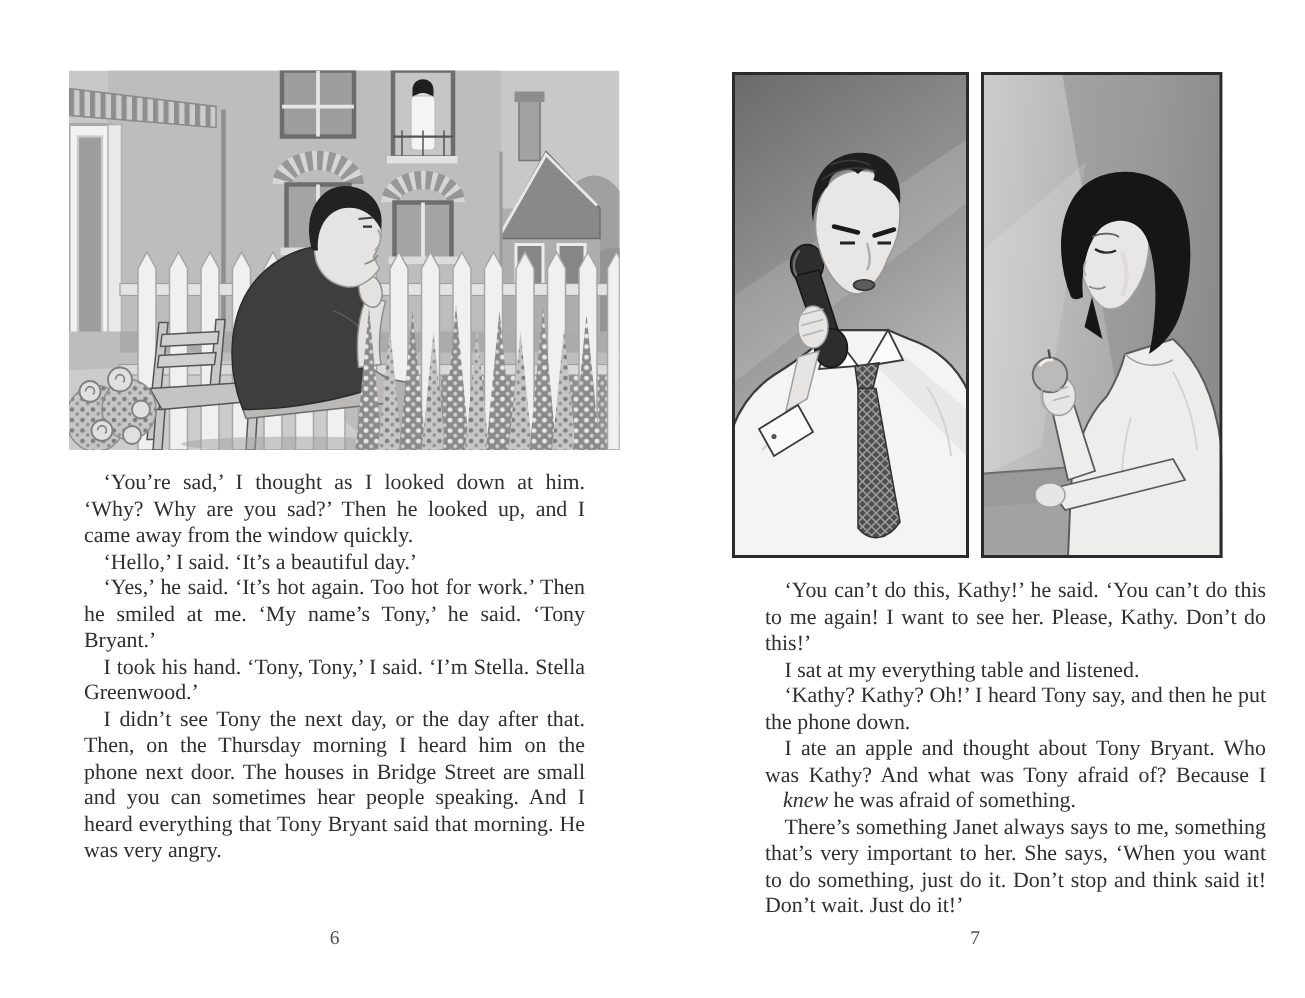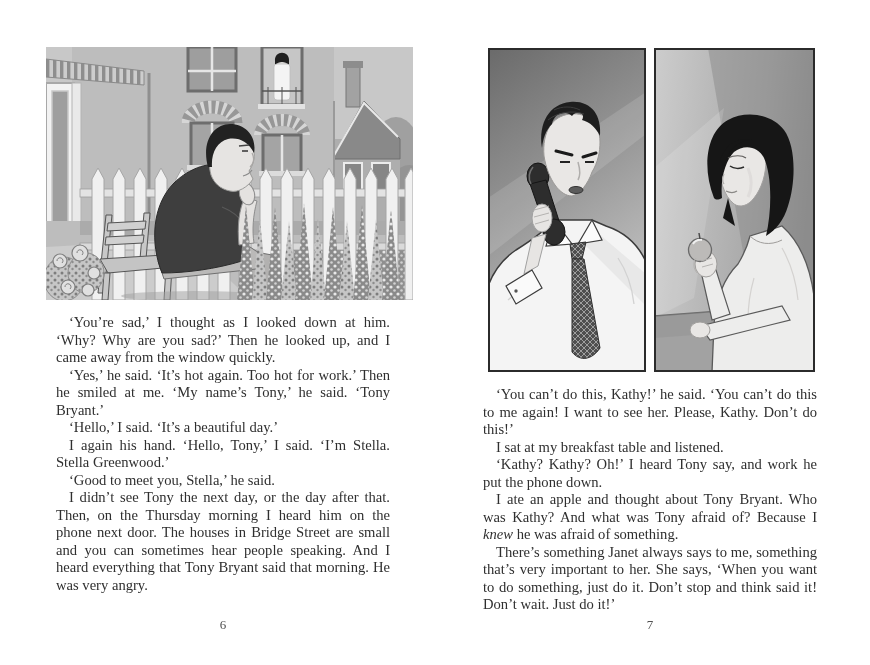--- a/index.html
+++ b/index.html
@@ -2,21 +2,21 @@
 <html><head>
 <meta charset="utf-8">
 <style>
   html,body{margin:0;padding:0;background:#ffffff;}
   .spread{position:relative;width:870px;height:664px;background:#ffffff;overflow:hidden;
           font-family:"Liberation Serif", serif;}
   .illus{position:absolute;}
   .text-col{position:absolute;width:334px;color:#2f2f2f;font-size:14.6px;line-height:17.5px;
             text-align:justify;}
   .text-col p{margin:0;text-indent:13px;}
-  .text-col em{font-style:italic;}
+  .text-col em{font-style:italic;margin-left:12px;}
   .pagenum{position:absolute;width:334px;text-align:center;font-size:13px;color:#4f4f4f;}
   svg{display:block;}
 </style>
 </head>
 <body>
 
 <div class="spread">
 
   <div class="illus" style="left:46px;top:47px;width:367px;height:253px">
     <svg width="367" height="253" viewBox="0 0 367 253">
@@ -182,24 +182,23 @@
         <circle cx="48" cy="226" r="6" fill="#e0e0e0" stroke="#7f7f7f" stroke-width="1.2"></circle>
         <circle cx="22" cy="240" r="7" fill="#e0e0e0" stroke="#7f7f7f" stroke-width="1.2"></circle>
         <circle cx="42" cy="243" r="6" fill="#e0e0e0" stroke="#7f7f7f" stroke-width="1.2"></circle>
         <path d="M31,206 a3,3 0 1 1 5,2 M11,214 a3,3 0 1 1 5,2 M19,240 a3,3 0 1 1 5,2" fill="none" stroke="#7f7f7f" stroke-width="1"></path>
       </g>
     </svg>
   </div>
 
   <div class="text-col" style="left:56px;top:314px" id="left-text">
       <p>‘You’re sad,’ I thought as I looked down at him. ‘Why? Why are you sad?’ Then he looked up, and I came away from the window quickly.</p>
+      <p>‘Hello,’ I said. ‘It’s a beautiful day.’</p>
       <p>‘Yes,’ he said. ‘It’s hot again. Too hot for work.’ Then he smiled at me. ‘My name’s Tony,’ he said. ‘Tony Bryant.’</p>
-      <p>‘Hello,’ I said. ‘It’s a beautiful day.’</p>
-      <p>I again his hand. ‘Hello, Tony,’ I said. ‘I’m Stella. Stella Greenwood.’</p>
-      <p>‘Good to meet you, Stella,’ he said.</p>
+      <p>I took his hand. ‘Tony, Tony,’ I said. ‘I’m Stella. Stella Greenwood.’</p>
       <p>I didn’t see Tony the next day, or the day after that. Then, on the Thursday morning I heard him on the phone next door. The houses in Bridge Street are small and you can sometimes hear people speaking. And I heard everything that Tony Bryant said that morning. He was very angry.</p>
     </div>
 
   <div class="pagenum" style="left:56px;top:617px">6</div>
 
   <div class="illus" style="left:488px;top:48px;width:158px;height:324px">
     <svg width="158" height="324" viewBox="0 0 158 324">
       <defs>
         <linearGradient id="bg1" x1="0" y1="0" x2="0.35" y2="1">
           <stop offset="0" stop-color="#6a6a6a"></stop>
@@ -305,23 +304,23 @@
         <path d="M74,110 C80,107 88,107 92,110" fill="none" stroke="#5f5d5b" stroke-width="1.2"></path>
         <path d="M70,126 C68,130 68,133 70,136" fill="none" stroke="#b0aeac" stroke-width="1.3"></path>
         <path d="M72,143 C76,145 80,145 83,143" fill="none" stroke="#8a8886" stroke-width="1.3"></path>
         <path d="M94,120 C98,130 98,141 94,149" fill="none" stroke="#d8d6d4" stroke-width="3" opacity="0.6"></path>
       </g>
 
       <rect x="1" y="1" width="159" height="322" fill="none" stroke="#2b2b2b" stroke-width="2"></rect>
     </svg>
   </div>
 
-  <div class="text-col" style="left:483px;top:386px" id="right-text">
+  <div class="text-col" style="left:510px;top:386px" id="right-text">
       <p>‘You can’t do this, Kathy!’ he said. ‘You can’t do this to me again! I want to see her. Please, Kathy. Don’t do this!’</p>
-      <p>I sat at my breakfast table and listened.</p>
-      <p>‘Kathy? Kathy? Oh!’ I heard Tony say, and work he put the phone down.</p>
+      <p>I sat at my everything table and listened.</p>
+      <p>‘Kathy? Kathy? Oh!’ I heard Tony say, and then he put the phone down.</p>
       <p>I ate an apple and thought about Tony Bryant. Who was Kathy? And what was Tony afraid of? Because I <em>knew</em> he was afraid of something.</p>
       <p>There’s something Janet always says to me, something that’s very important to her. She says, ‘When you want to do something, just do it. Don’t stop and think said it! Don’t wait. Just do it!’</p>
     </div>
 
   <div class="pagenum" style="left:483px;top:617px">7</div>
 
 </div>
 
 </body></html>

